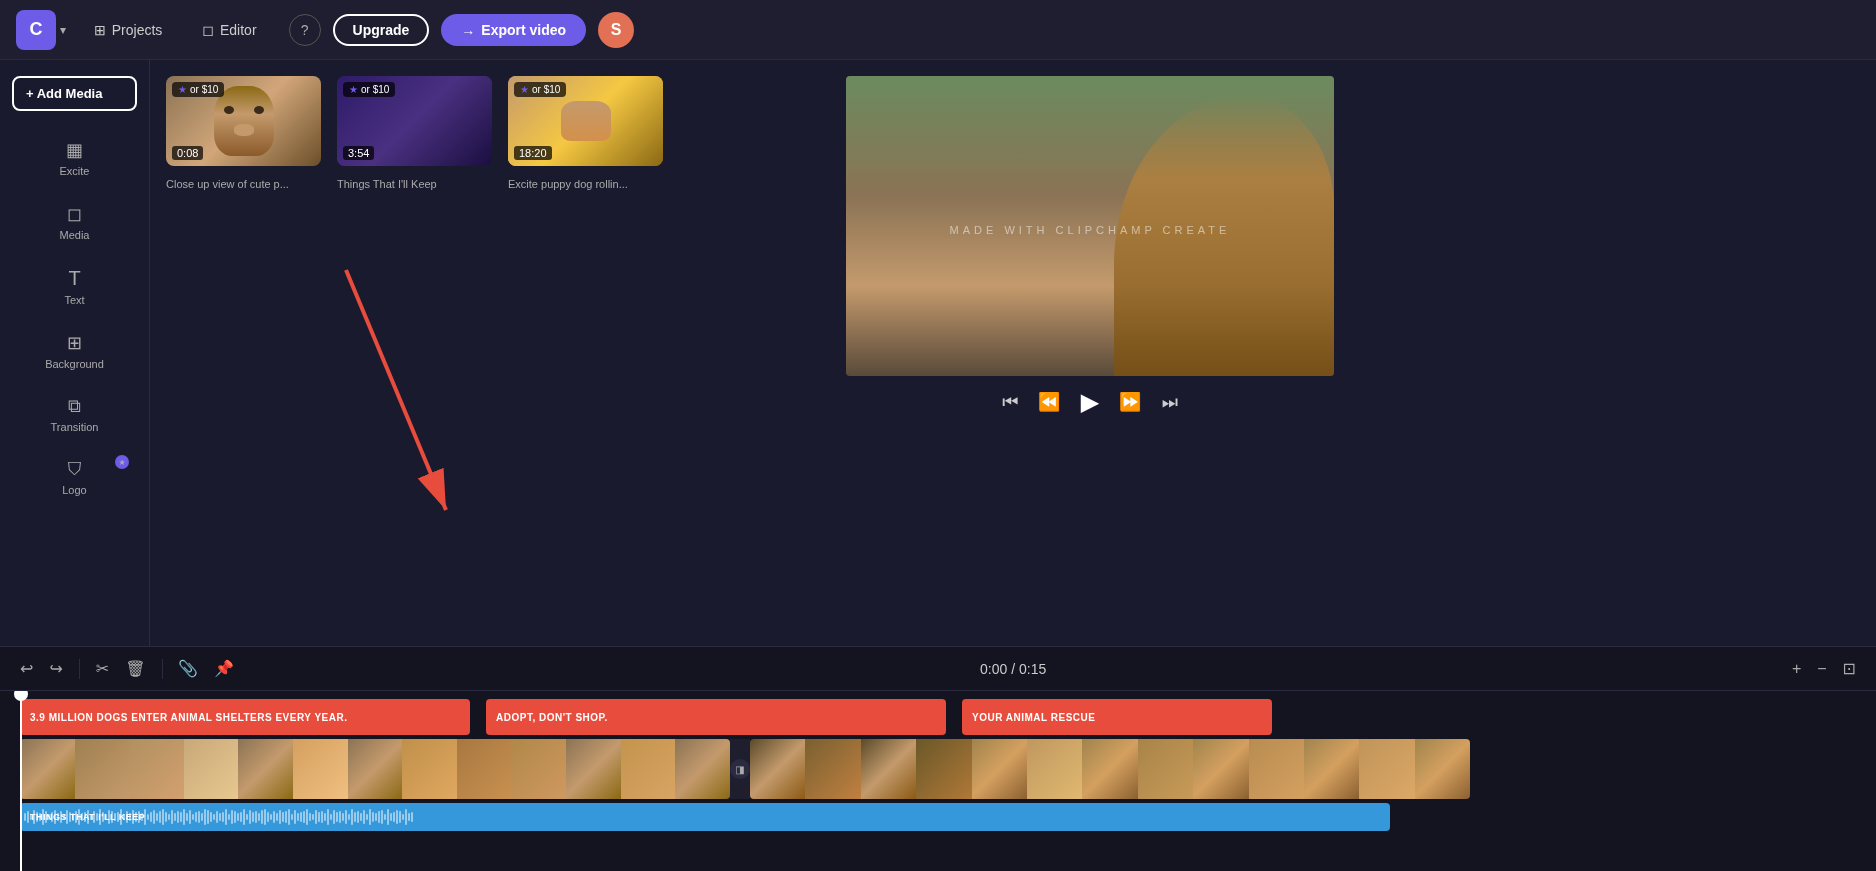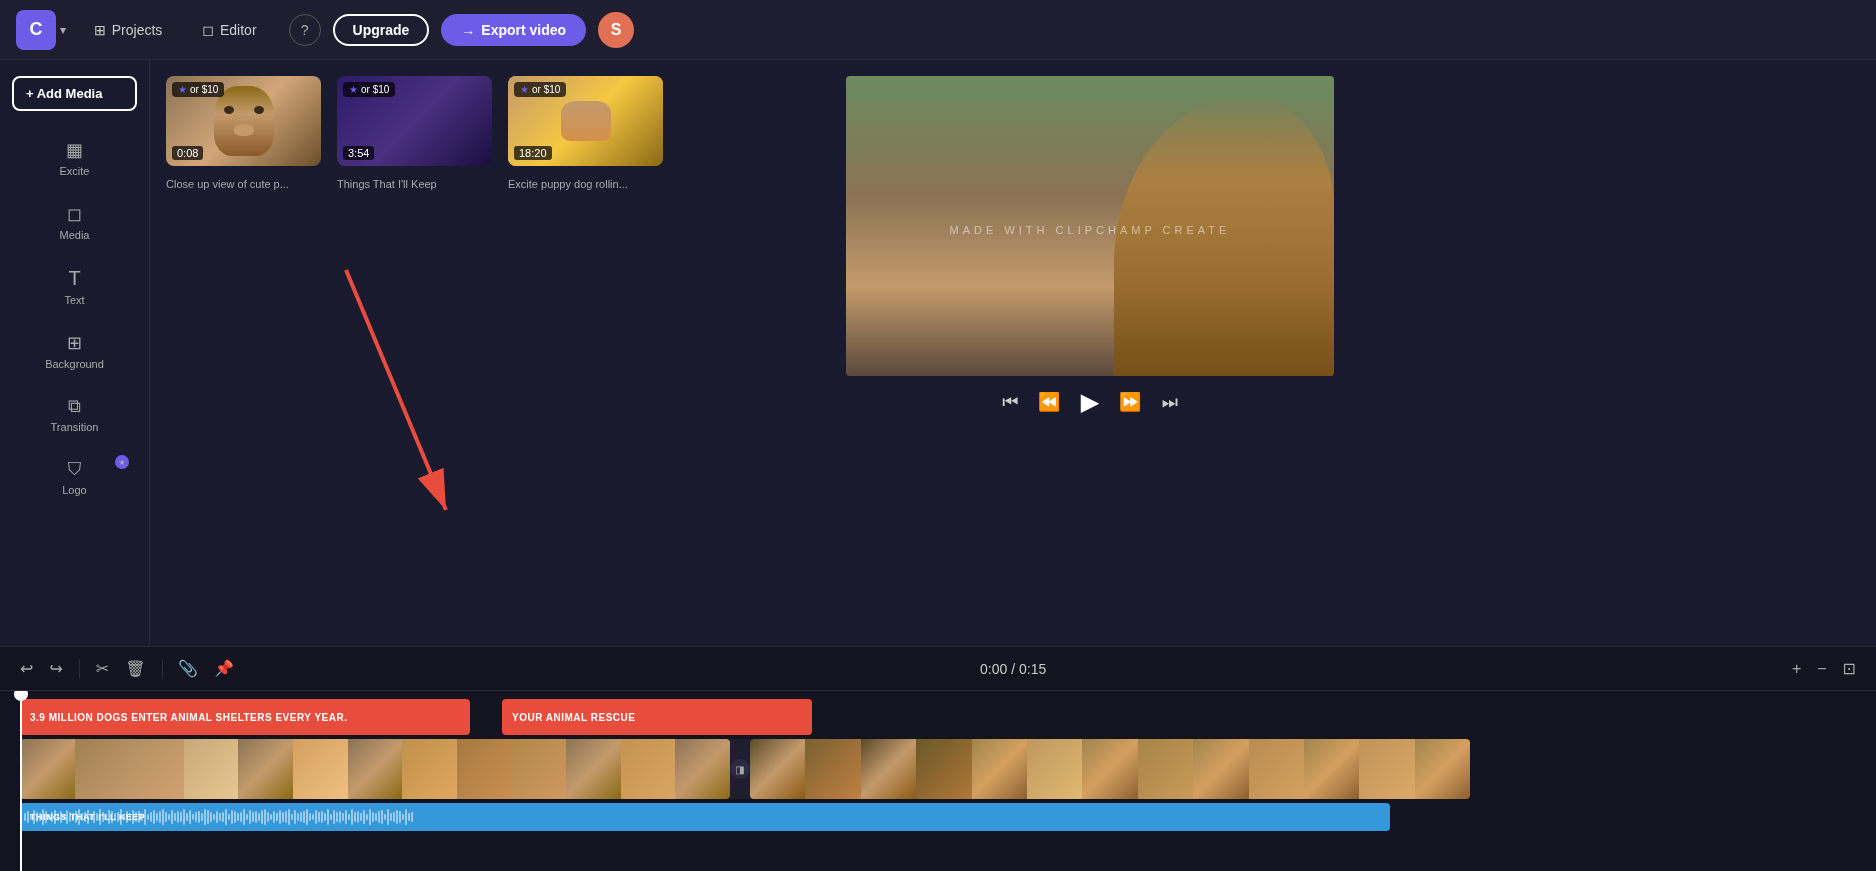--- a/index.html
+++ b/index.html
@@ -462,20 +462,23 @@
   </div>
 
   <div class="timeline-tracks" style="height: 180px;">
     <div class="playhead"></div>
 
     <div class="text-track-row">
       <div class="text-clip" style="width:450px; min-width:450px;">
         <span>3.9 MILLION DOGS ENTER ANIMAL SHELTERS EVERY YEAR.</span>
       </div>
       <div style="width:16px;"></div>
+      <div class="text-clip" style="width:460px; min-width:460px;">
+        <span>ADOPT, DON'T SHOP.</span>
+      </div>
       <div style="width:16px;"></div>
       <div class="text-clip" style="width:310px; min-width:310px;">
         <span>YOUR ANIMAL RESCUE</span>
       </div>
     </div>
 
     <div class="video-track-row">
 
       <div class="video-clip" style="width:710px; min-width:710px;">
         <div class="video-clip-frames">

